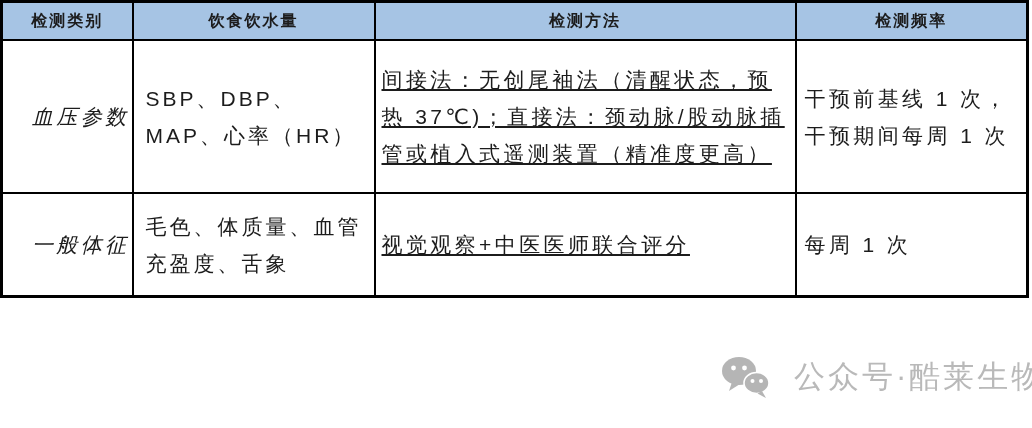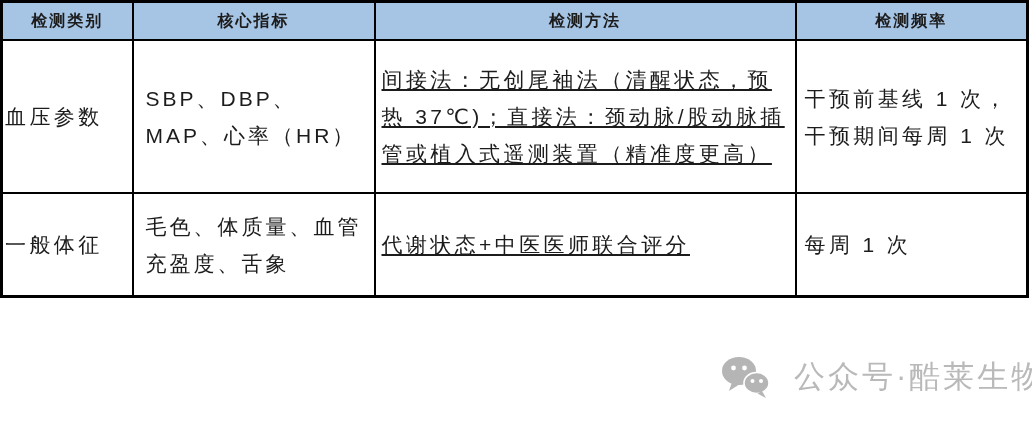--- a/index.html
+++ b/index.html
@@ -34,21 +34,21 @@
     text-align:center;
     height:36px;
     padding:0;
   }
   .monitor td{
     font-size:21px;
     line-height:37px;
     letter-spacing:3.4px;
     line-break:strict;
   }
-  td.c1{text-align:left;padding:0 2px;}
+  td.c1{text-align:right;padding:0 2px;font-style:italic;}
   td.c2{text-align:left;padding:0 12px;letter-spacing:3px;}
   td.c3{text-align:left;padding:8px 6px;text-decoration:underline;}
   td.c4{text-align:left;padding:10px 8px;}
   tr.r1 td{height:131px;}
   tr.r2 td{height:73px;}
   tr.r3 td{height:81px;}
   tr.r4 td{height:81px;}
   
   .watermark{
     position:absolute;z-index:1;
@@ -85,34 +85,34 @@
   <table class="monitor">
     <colgroup>
       <col style="width:131px">
       <col style="width:242px">
       <col style="width:421px">
       <col style="width:232px">
     </colgroup>
     <thead>
       <tr>
         <th>检测类别</th>
-        <th>核心指标</th>
+        <th>饮食饮水量</th>
         <th>检测方法</th>
         <th>检测频率</th>
       </tr>
     </thead>
     <tbody>
       <tr class="r1">
         <td class="c1">血压参数</td>
         <td class="c2">SBP、DBP、MAP、心率（HR）</td>
         <td class="c3">间接法：无创尾袖法（清醒状态，预热 37℃)；直接法：颈动脉/股动脉插管或植入式遥测装置（精准度更高）</td>
         <td class="c4">干预前基线 1 次，干预期间每周 1 次</td>
       </tr>
       <tr class="r4">
         <td class="c1">一般体征</td>
         <td class="c2">毛色、体质量、血管充盈度、舌象</td>
-        <td class="c3">代谢状态+中医医师联合评分</td>
+        <td class="c3">视觉观察+中医医师联合评分</td>
         <td class="c4">每周 1 次</td>
       </tr>
     </tbody>
   </table>
 
 </div>
 
 </body></html>

